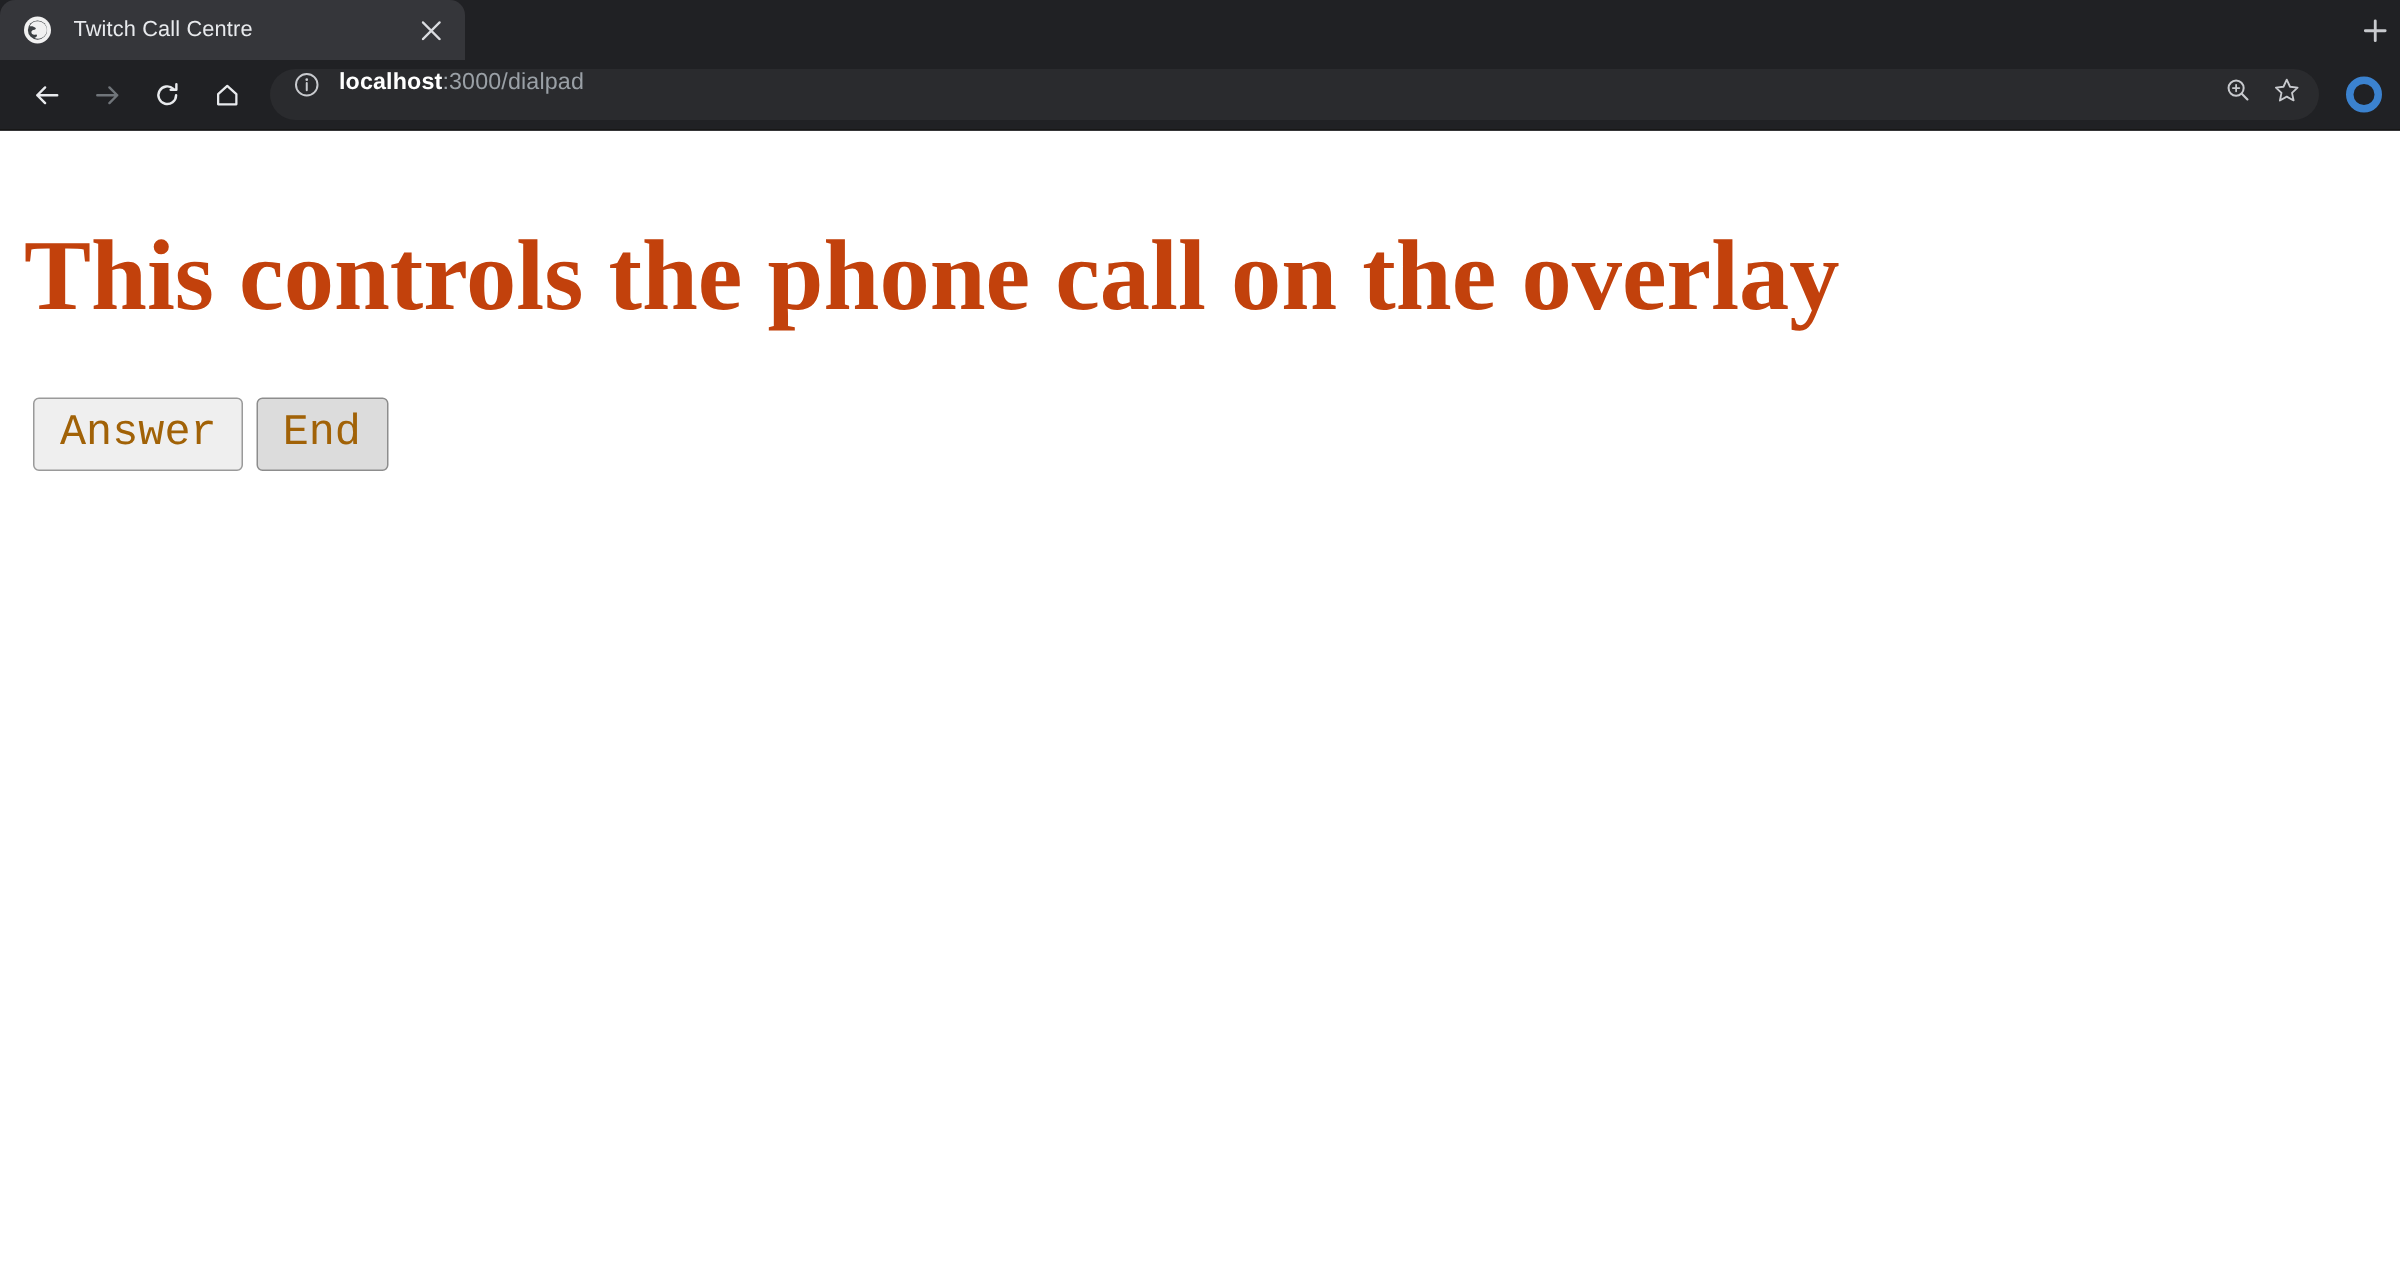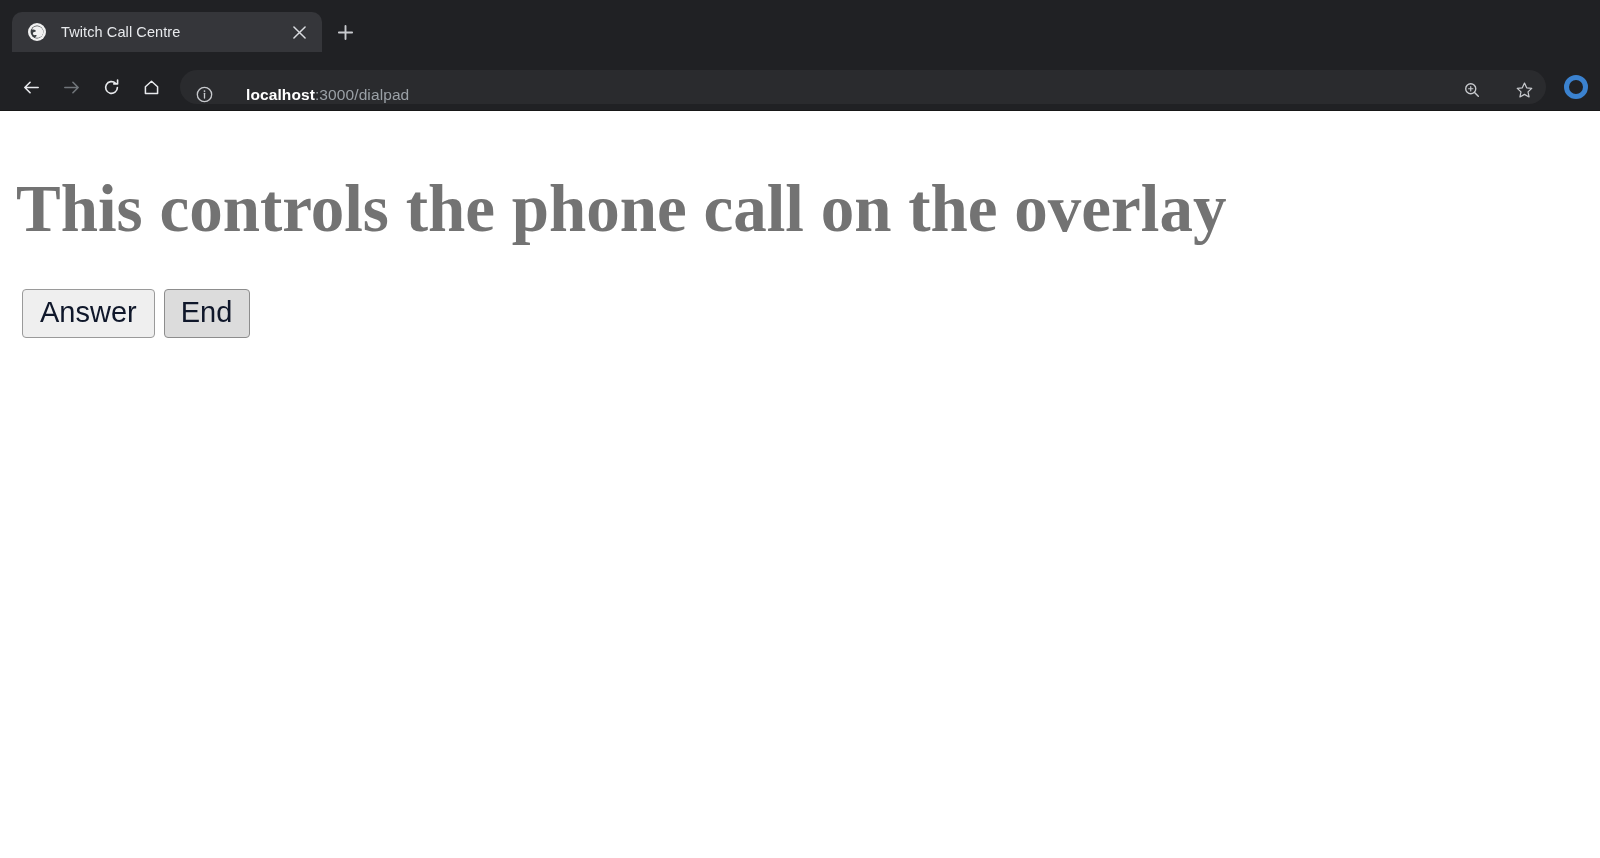--- a/index.html
+++ b/index.html
@@ -19,22 +19,23 @@
     background: #202124;
     width: 1600px;
   }
 
   
   #tab-strip {
     height: 40px;
     background: #202124;
     display: flex;
     align-items: flex-end;
-    padding: 12px;
+    padding: 0;
     position: relative;
+    justify-content: space-between;
   }
   #active-tab {
     width: 310px;
     height: 40px;
     background: #35363a;
     border-radius: 10px 10px 0 0;
     display: flex;
     align-items: center;
     padding: 0 0 0 16px;
     box-sizing: border-box;
@@ -103,25 +104,24 @@
   }
   #nav-back { margin-left: 6px; }
   #nav-home { margin-right: 12px; }
 
   #omnibox {
     flex: 1 1 auto;
     height: 34px;
     background: #2a2b2e;
     border-radius: 17px;
     display: flex;
-    align-items: flex-end;
+    align-items: flex-start;
     padding: 0 8px 0 14px;
     box-sizing: border-box;
     min-width: 0;
-    gap: 20px;
   }
   #site-info-icon {
     width: 20px;
     height: 20px;
     flex: 0 0 20px;
     margin-right: 12px;
     display: flex;
     align-items: center;
     justify-content: center;
   }
@@ -163,35 +163,35 @@
     background: #ffffff;
     padding: 0 8px;
     height: 770px;
     box-sizing: border-box;
   }
   #page-title {
     font-family: "Liberation Serif", serif;
     font-weight: bold;
     font-size: 67px;
     line-height: 1.05;
-    color: #737373;
+    color: #c2410c;
     margin: 62px 0 0 8px;
     white-space: nowrap;
   }
   #call-controls {
     margin: 46px 0 0 14px;
     display: flex;
     align-items: flex-start;
     gap: 9px;
   }
   .call-button {
-    font-family: Liberation Sans, sans-serif;
+    font-family: Liberation Mono, monospace;
     font-size: 29px;
     line-height: 1;
-    color: #0f172a;
+    color: #a16207;
     background: #efefef;
     border: 1px solid #9a9a9a;
     border-radius: 4px;
     padding: 8px 17px 10px 17px;
     cursor: pointer;
   }
   .call-button.pressed {
     background: #dcdcdc;
     border-color: #8d8d8d;
     padding-left: 16px;

